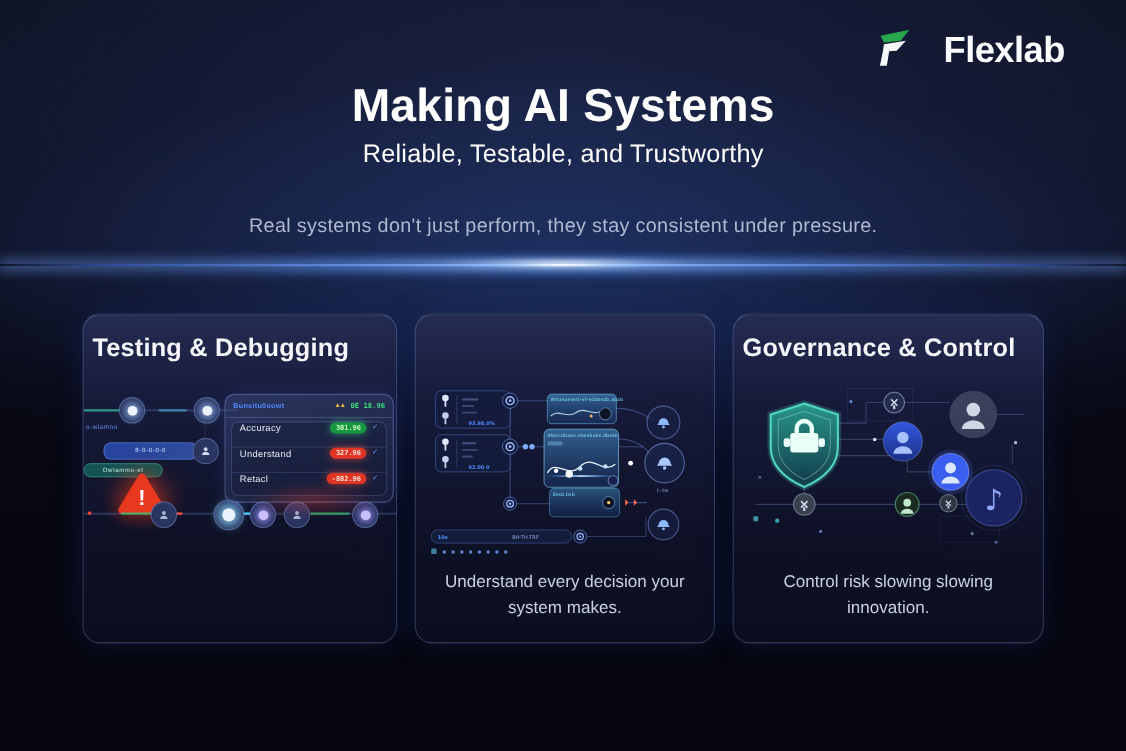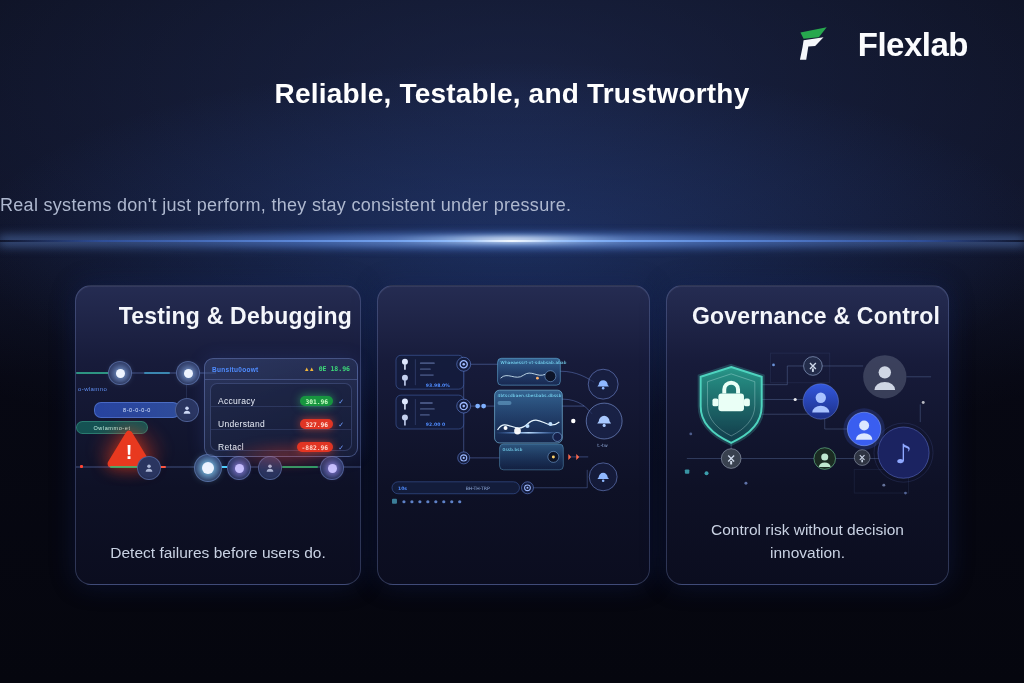--- a/index.html
+++ b/index.html
@@ -11,41 +11,41 @@
       radial-gradient(1200px 520px at 50% 95px, rgba(38,54,104,0.50), rgba(38,54,104,0) 72%),
       linear-gradient(180deg,#0b0d1a 0%,#0d1022 32%,#070813 55%,#05060e 100%);
   }
   
   .logo{position:absolute;top:24px;right:56px;display:flex;align-items:center;gap:25px;}
   .logo-mark{width:42px;height:42px;}
   .logo-text{font-size:33px;font-weight:700;letter-spacing:-0.5px;color:#fbfcfe;}
   
   .title{position:absolute;top:72px;left:0;width:100%;text-align:center;}
   .t1{font-size:42px;font-weight:700;letter-spacing:0.2px;}
-  .t2{font-size:28px;font-weight:700;margin-top:6px;letter-spacing:0.2px;}
-  .subtitle{position:absolute;top:195px;left:0;width:100%;
+  .t2{font-size:23px;font-weight:400;margin-top:6px;letter-spacing:0.2px;}
+  .subtitle{position:absolute;top:195px;left:0;width:100%;text-align:center;
     font-size:18px;color:#aeb8cf;letter-spacing:0.3px;}
   
   .streak{position:absolute;top:226px;left:0;width:100%;height:30px;
     background:radial-gradient(50% 50% at 50% 50%, rgba(185,215,255,0.65), rgba(80,140,255,0.25) 42%, rgba(40,80,180,0.10) 66%, rgba(0,0,0,0) 80%);
     filter:blur(3px);}
   .streak-line{position:absolute;top:240px;left:0;width:100%;height:2px;
     background:linear-gradient(90deg, rgba(30,60,140,0) 0%, rgba(70,120,230,0.55) 10%, rgba(130,180,255,0.95) 46%, #ffffff 50%, rgba(130,180,255,0.95) 54%, rgba(70,120,230,0.55) 90%, rgba(30,60,140,0) 100%);
     box-shadow:0 0 12px 2px rgba(120,170,255,0.75);}
   .streak-core{position:absolute;top:234px;left:38%;width:24%;height:11px;
     background:radial-gradient(closest-side, rgba(255,255,255,0.95), rgba(180,215,255,0.35) 60%, rgba(0,0,0,0));
     filter:blur(2px);}
   
   .cards{position:absolute;top:285px;left:75px;width:874px;display:flex;gap:16px;}
   .card{position:relative;height:298px;border-radius:16px;
     background:linear-gradient(180deg,#252c52 0%,#171b3a 26%,#0e1126 68%,#0b0d1f 100%);
     border:1px solid rgba(130,150,210,0.30);
     box-shadow:inset 0 1px 0 rgba(255,255,255,0.07), 0 0 24px rgba(20,40,110,0.35);}
   .card.c1{width:285px;} .card.c2{width:272px;} .card.c3{width:282px;}
-  .card h2{margin:17px 8px 0;text-align:right;font-size:23px;font-weight:700;color:#f4f6fb;letter-spacing:0.2px;}
+  .card h2{margin:17px 8px 0;text-align:left;font-size:23px;font-weight:700;color:#f4f6fb;letter-spacing:0.2px;}
   .illu{position:absolute;top:58px;left:10px;right:10px;height:170px;}
   .caption{position:absolute;left:18px;right:18px;bottom:20px;margin:0;text-align:center;
     font-size:15.5px;line-height:1.45;color:#c9d2e3;}
   
   .hline{position:absolute;height:2px;background:rgba(110,140,210,0.25);}
   .seg{position:absolute;height:2px;border-radius:1px;}
   .vline{position:absolute;width:1px;background:rgba(120,150,220,0.16);}
   .node{position:absolute;width:22px;height:22px;border-radius:50%;
     background:radial-gradient(circle at 50% 45%, #2a3560 58%, #171f3c);
     border:1px solid rgba(150,180,255,0.35);display:flex;align-items:center;justify-content:center;}
@@ -70,21 +70,21 @@
     background:linear-gradient(160deg, rgba(72,92,145,0.42), rgba(30,38,70,0.58));
     border:1px solid rgba(150,175,255,0.35);box-shadow:0 0 18px rgba(80,120,255,0.15);}
   .mp-head{height:20px;display:flex;align-items:center;justify-content:space-between;
     padding:0 7px;border-bottom:1px solid rgba(150,175,255,0.25);}
   .mp-title{font-size:6.5px;font-weight:700;color:#4f8cff;letter-spacing:0.3px;}
   .mp-warn{display:flex;gap:5px;align-items:center;}
   .warn-tri{color:#f2b63a;font-size:6px;letter-spacing:-1px;}
   .warn-val{color:#3ddc7a;font-size:6.5px;font-weight:700;font-family:"DejaVu Sans Mono",monospace;}
   .mp-body{position:absolute;left:5px;right:5px;top:24px;bottom:5px;border-radius:7px;
     border:1px solid rgba(150,175,255,0.22);background:rgba(18,24,48,0.35);}
-  .mrow{display:flex;align-items:flex-end;height:22px;padding:0 7px;gap:5px;
+  .mrow{display:flex;align-items:flex-start;height:22px;padding:0 7px;gap:5px;
     border-bottom:1px solid rgba(150,175,255,0.15);}
   .mrow:last-child{border-bottom:none;}
   .mlabel{flex:1;font-size:8.5px;color:#e8edf8;letter-spacing:0.3px;}
   .badge{font-size:6.3px;font-family:"DejaVu Sans Mono",monospace;padding:1.5px 5px;border-radius:6px;font-weight:700;}
   .badge.good{background:#17953f;color:#c9ffc4;box-shadow:0 0 8px rgba(60,230,120,0.55);}
   .badge.bad{background:#e03524;color:#ffe3da;box-shadow:0 0 8px rgba(255,80,50,0.6);}
   .mcheck{font-size:7px;color:#6f9dff;}
   .mp-glow{position:absolute;left:20px;right:12px;bottom:-14px;height:30px;
     background:radial-gradient(closest-side, rgba(255,60,30,0.32), rgba(0,0,0,0));filter:blur(4px);}
   
@@ -101,20 +101,21 @@
 
   <div class="logo">
     <svg class="logo-mark" viewBox="0 0 40 40">
       <polygon points="9,8 34,3 26.5,12.5 12,14" fill="#27a84e"></polygon>
       <polygon points="12,15.5 31,12.5 23,21 16.5,21.5 14.5,34 8.5,34 11,22" fill="#f5f7fa"></polygon>
     </svg>
     <span class="logo-text">Flexlab</span>
   </div>
 
   <div class="title">
+    <div class="t1">Making AI Systems</div>
     <div class="t2">Reliable, Testable, and Trustworthy</div>
   </div>
   <div class="subtitle">Real systems don't just perform, they stay consistent under pressure.</div>
 
   <div class="streak"></div>
   <div class="streak-line"></div>
   <div class="streak-core"></div>
 
   <div class="cards">
 
@@ -203,21 +204,20 @@
             <div class="mrow">
               <span class="mlabel">Retacl</span>
               <span class="badge bad">-882.96</span>
               <span class="mcheck">✓</span>
             </div>
           </div>
           <div class="mp-glow"></div>
         </div>
       </div>
 
-      <p class="caption">Detect failures before users do.</p>
     </section>
 
     <section class="card c2">
 
       <div class="illu">
         <svg class="dsvg" viewBox="0 0 252 170">
           <defs>
             <linearGradient id="cyP" x1="0" y1="0" x2="0" y2="1">
               <stop offset="0" stop-color="rgba(90,190,255,0.45)"></stop>
               <stop offset="1" stop-color="rgba(40,110,200,0.18)"></stop>
@@ -337,20 +337,21 @@
             <circle cx="32" cy="158" r="1.6" fill="#5f82c8"></circle>
               <circle cx="40" cy="158" r="1.6" fill="#5f82c8"></circle>
             <circle cx="48" cy="158" r="1.6" fill="#5f82c8"></circle>
               <circle cx="56" cy="158" r="1.6" fill="#5f82c8"></circle>
             <circle cx="64" cy="158" r="1.6" fill="#5f82c8"></circle>
               <circle cx="72" cy="158" r="1.6" fill="#5f82c8"></circle>
           </g>
         </svg>
       </div>
 
+      <p class="caption">Understand every decision your system makes.</p>
     </section>
 
     <section class="card c3">
       <h2>Governance &amp; Control</h2>
 
       <div class="illu">
         <svg class="dsvg" viewBox="0 0 265 170">
           <defs>
             <linearGradient id="shGrad" x1="0" y1="0" x2="0" y2="1">
               <stop offset="0" stop-color="#2aa08f"></stop>
@@ -429,17 +430,17 @@
             <circle cx="210" cy="142" r="1.5" fill="#9fb4e8" opacity="0.6"></circle>
             <circle cx="30" cy="130" r="2" fill="rgba(80,220,230,0.7)"></circle>
             <rect x="8" y="126" width="4.5" height="4.5" rx="1" fill="rgba(80,220,230,0.65)"></rect>
             <circle cx="70" cy="140" r="1.5" fill="rgba(150,180,255,0.6)"></circle>
             <circle cx="232" cy="150" r="1.4" fill="rgba(150,180,255,0.5)"></circle>
             <circle cx="14" cy="90" r="1.4" fill="rgba(150,180,255,0.45)"></circle>
           </g>
         </svg>
       </div>
 
-      <p class="caption">Control risk without decision innovation.</p>
+      <p class="caption">Control risk slowing slowing innovation.</p>
     </section>
 
   </div>
 </div>
 
 </body></html>

